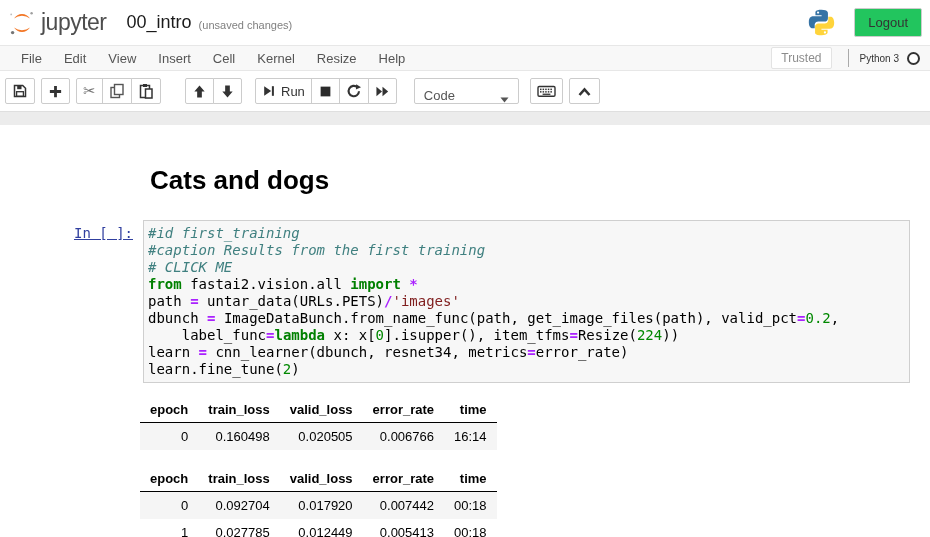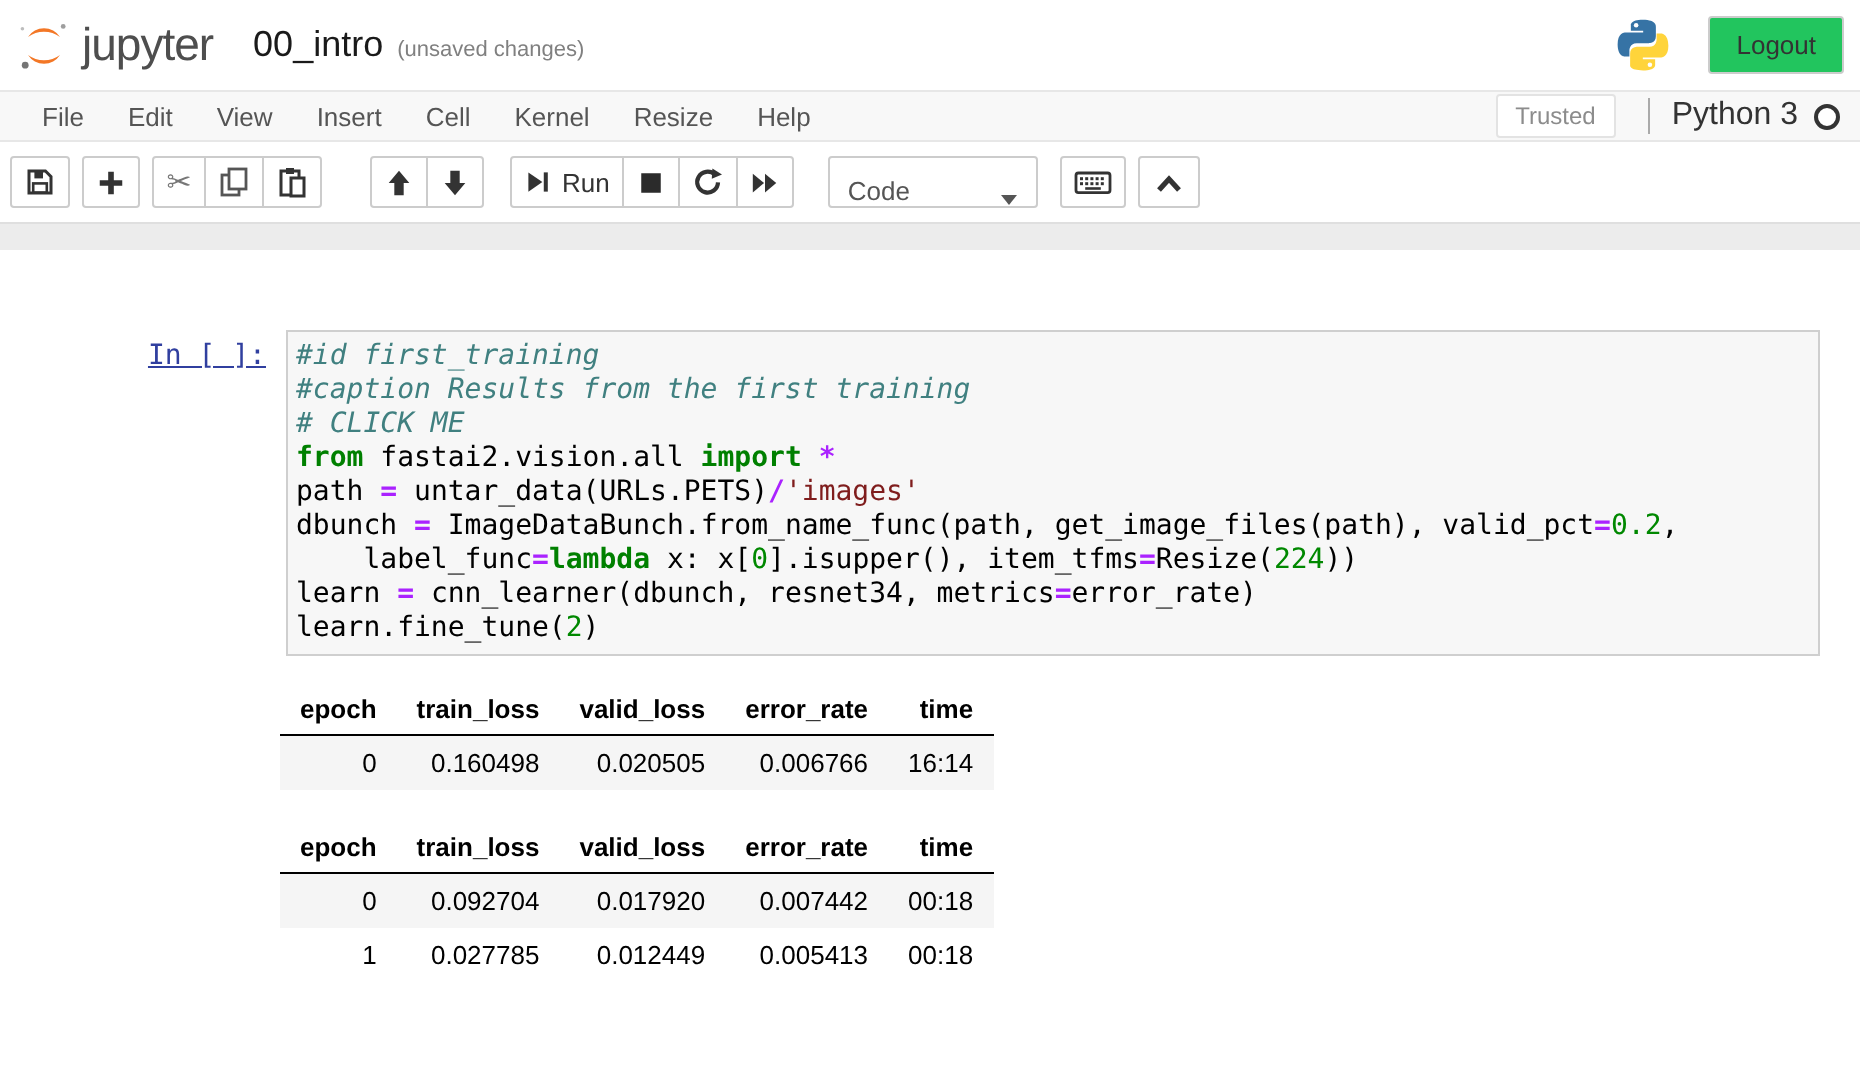--- a/index.html
+++ b/index.html
@@ -30,21 +30,21 @@
     border-top:1px solid #e7e7e7; border-bottom:1px solid #e7e7e7;
     display:flex; align-items:center; padding:0 10px;
   }
   .menu-item { font-size:13px; color:#555; padding:0 11px; cursor:pointer; }
   .trusted-badge {
     font-size:12px; color:#8c8c8c; background:#fff;
     border:1px solid #e3e3e3; border-radius:2px;
     padding:3px 9px; margin-right:16px;
   }
   .kernel-divider { width:1px; height:18px; background:#aaa; margin-right:11px; }
-  .kernel-name { font-size:16px; color:#333; margin-right:8px; }
+  .kernel-name { font-size:10px; color:#333; margin-right:8px; }
   .kernel-circle { width:13px; height:13px; border:2px solid #333; border-radius:50%; background:#fff; }
 
   
   .toolbar { height:40px; background:#fff; display:flex; align-items:center; padding:0 5px; }
   .btn-group { display:flex; margin-right:6px; }
   .btn {
     height:26px; min-width:27px; background:#fff; border:1px solid #ccc;
     display:flex; align-items:center; justify-content:center;
     padding:0 6px; cursor:pointer; color:#333; font-size:13px;
     font-family:"Liberation Sans", sans-serif;
@@ -276,20 +276,21 @@
           </svg>
       </span>
     </div>
   </div>
 </div>
 
 <div class="header-strip"></div>
 
 <div class="notebook">
 
+  <h1 class="md-heading">Cats and dogs</h1>
 
   <div class="code-cell">
     <div class="prompt">In [ ]:</div>
     <div class="input-area"><div><span class="tok-com">#id first_training</span></div><div><span class="tok-com">#caption Results from the first training</span></div><div><span class="tok-com"># CLICK ME</span></div><div><span class="tok-kw">from</span><span class="tok-pl"> fastai2.vision.all </span><span class="tok-kw">import</span><span class="tok-pl"> </span><span class="tok-op">*</span></div><div><span class="tok-pl">path </span><span class="tok-op">=</span><span class="tok-pl"> untar_data(URLs.PETS)</span><span class="tok-op">/</span><span class="tok-str">'images'</span></div><div><span class="tok-pl">dbunch </span><span class="tok-op">=</span><span class="tok-pl"> ImageDataBunch.from_name_func(path, get_image_files(path), valid_pct</span><span class="tok-op">=</span><span class="tok-num">0.2</span><span class="tok-pl">,</span></div><div><span class="tok-pl">    label_func</span><span class="tok-op">=</span><span class="tok-kw">lambda</span><span class="tok-pl"> x: x[</span><span class="tok-num">0</span><span class="tok-pl">].isupper(), item_tfms</span><span class="tok-op">=</span><span class="tok-pl">Resize(</span><span class="tok-num">224</span><span class="tok-pl">))</span></div><div><span class="tok-pl">learn </span><span class="tok-op">=</span><span class="tok-pl"> cnn_learner(dbunch, resnet34, metrics</span><span class="tok-op">=</span><span class="tok-pl">error_rate)</span></div><div><span class="tok-pl">learn.fine_tune(</span><span class="tok-num">2</span><span class="tok-pl">)</span></div></div>
   </div>
 
   <div class="output-area">
     <table class="results">
         <thead>
           <tr>

